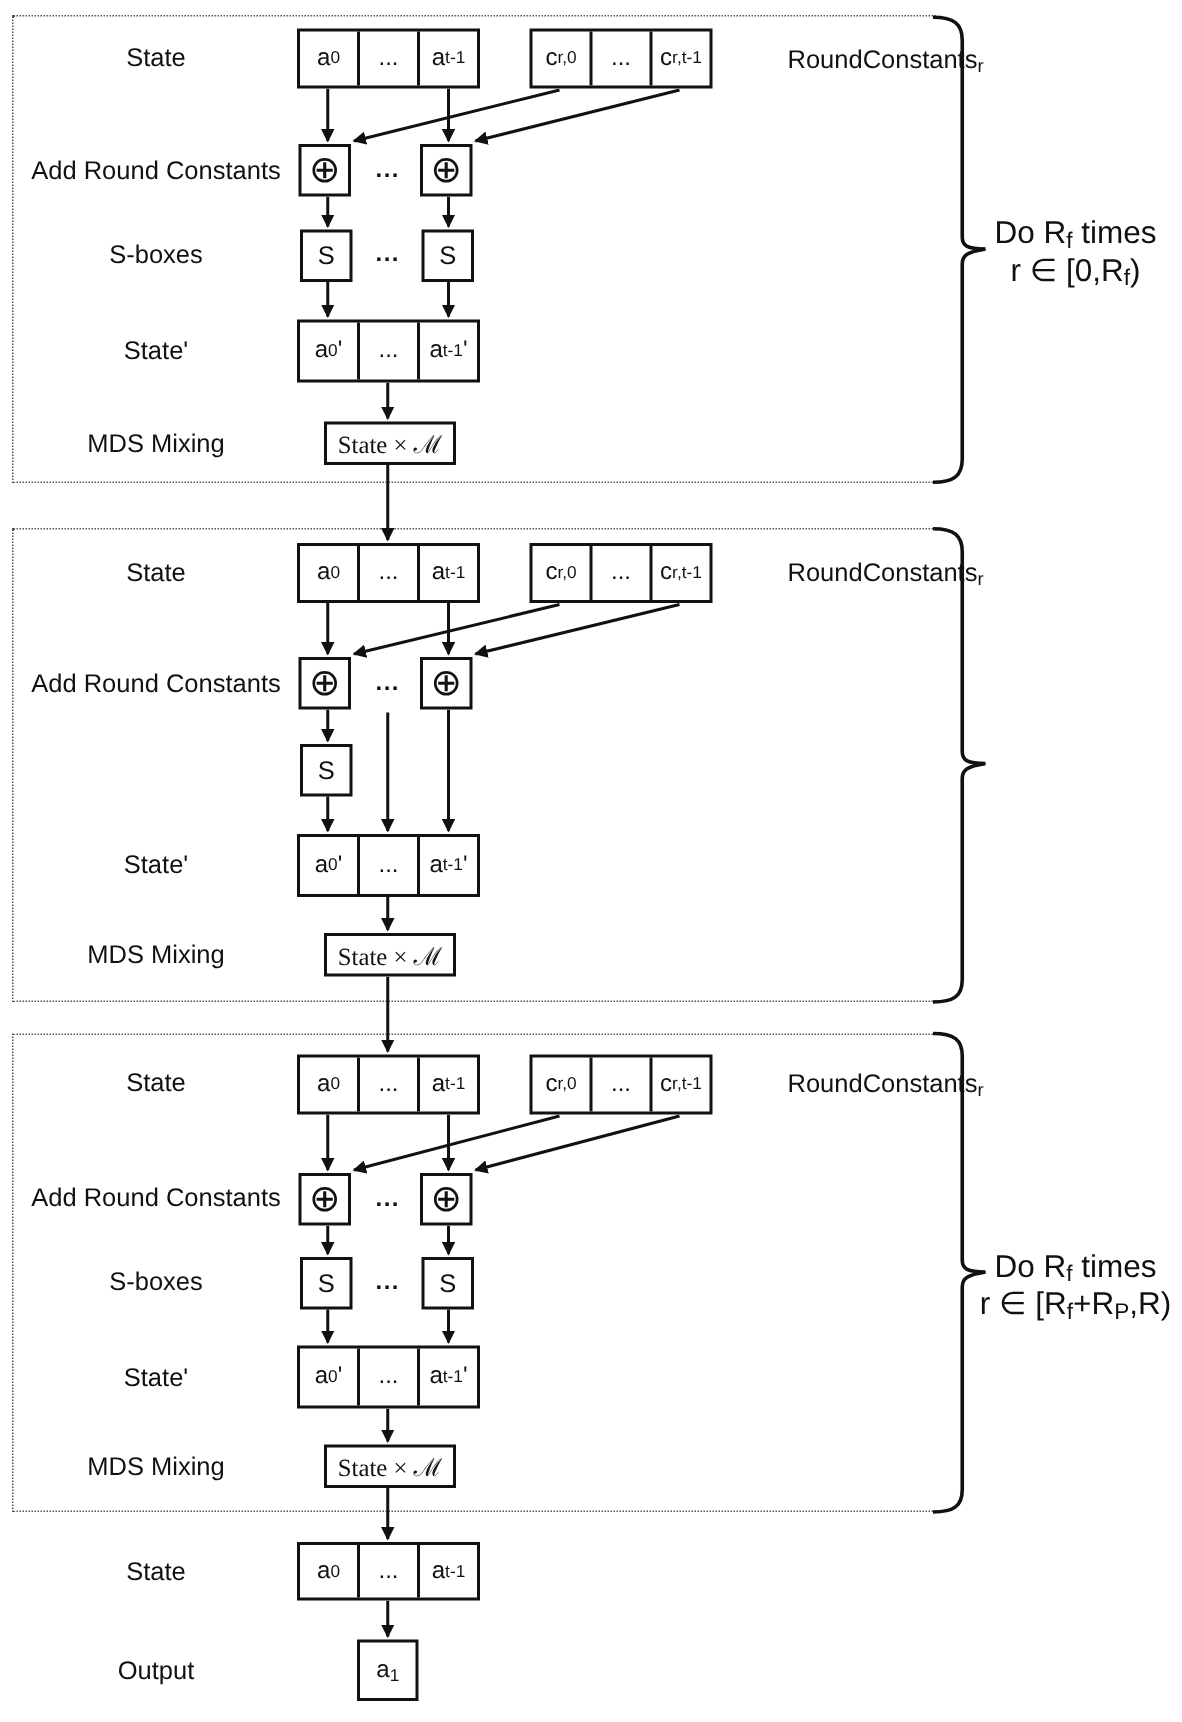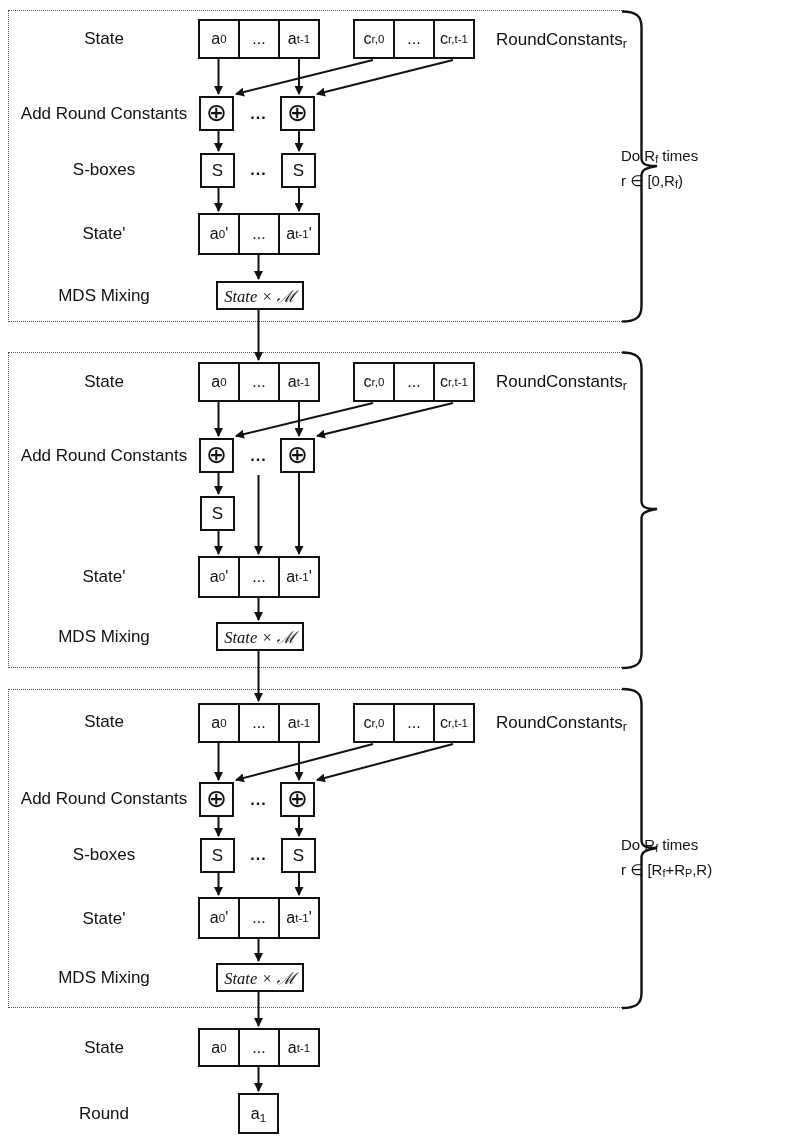--- a/index.html
+++ b/index.html
@@ -32,26 +32,26 @@
     font-size:17px;z-index:3;
   }
   .xor{font-family:"DejaVu Sans",sans-serif;font-size:25px;line-height:1;padding-bottom:2px;}
   .dots{
     position:absolute;left:235px;width:47px;text-align:center;font-size:16px;
     font-weight:bold;letter-spacing:1px;line-height:20px;z-index:3;
   }
   .mdsbox{
     position:absolute;left:216px;width:88px;height:29px;border:2.2px solid #111;background:#fff;
     display:flex;align-items:center;justify-content:center;box-sizing:border-box;
-    font-family:"Liberation Serif","DejaVu Serif",serif;font-size:16.5px;white-space:nowrap;z-index:3;font-style:italic;
-  }
-  .rclabel{position:absolute;left:496px;font-size:17px;line-height:20px;white-space:nowrap;z-index:3;}
+    font-family:"Liberation Serif","DejaVu Serif",serif;font-size:16.5px;white-space:nowrap;z-index:3;
+  }
+  .rclabel{position:absolute;left:525px;font-size:17px;line-height:20px;white-space:nowrap;z-index:3;}
   .bracetext{
-    position:absolute;left:621px;width:140px;text-align:left;
-    font-size:15px;line-height:25px;white-space:nowrap;z-index:3;
+    position:absolute;left:647px;width:140px;text-align:center;
+    font-size:21px;line-height:25px;white-space:nowrap;z-index:3;
   }
   sub{font-size:0.72em;vertical-align:-0.22em;line-height:0;}
 </style>
 </head>
 <body>
 
 <div class="canvas">
 
   <div class="round-block" style="top:10px;height:312px;"></div>
   <div class="round-block" style="top:352px;height:316px;"></div>
@@ -238,18 +238,18 @@
     <div>r ∈ [R<sub>f</sub>+R<sub>P</sub>,R)</div>
   </div>
 
   <div class="rowlabel" style="top:1037px">State</div>
   <div class="multibox" style="left:198px;top:1028px;height:39px;">
     <span class="cell">a<sub>0</sub></span>
     <span class="cell">...</span>
     <span class="cell">a<sub>t-1</sub></span>
   </div>
 
-  <div class="rowlabel" style="top:1103px">Round</div>
+  <div class="rowlabel" style="top:1103px">Output</div>
   <div class="sq" style="left:238px;top:1093px;width:41px;height:41px;">
     <span style="font-size:16px;">a<sub>1</sub></span>
   </div>
 
 </div>
 
 </body></html>

